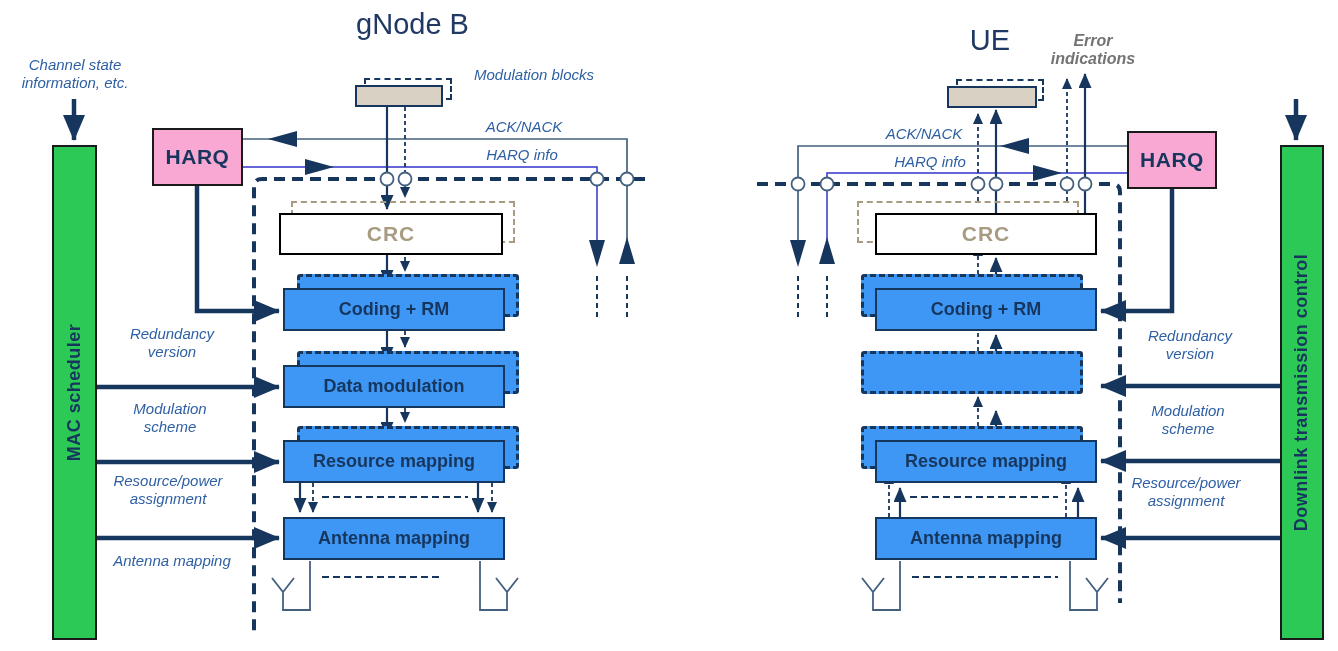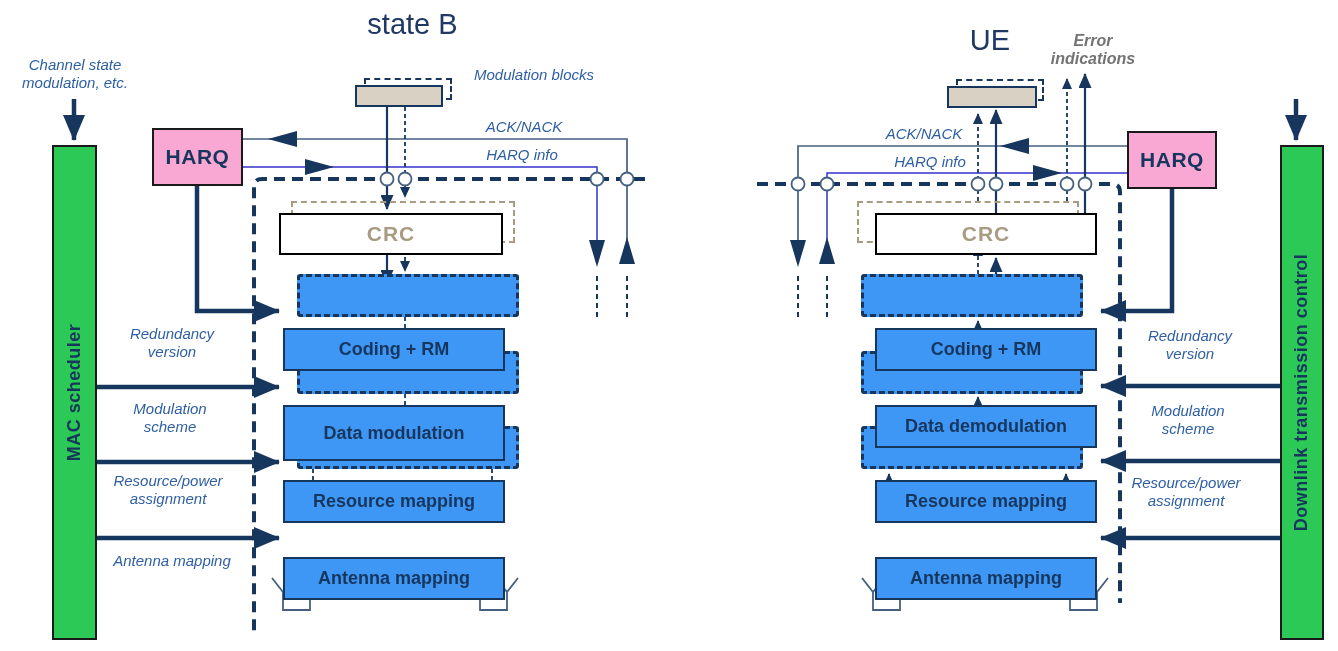--- a/index.html
+++ b/index.html
@@ -13,21 +13,21 @@
   .bar{background:#2DC957;border:2px solid #1a1a1a;z-index:3;display:flex;align-items:center;justify-content:center;}
   .bar .vtext{transform:rotate(-90deg);white-space:nowrap;color:#17365D;font-weight:bold;font-size:18px;letter-spacing:.5px;}
   .harq{background:#f9a8d4;border:2px solid #1a1a1a;z-index:3;display:flex;align-items:center;justify-content:center;
         color:#17365D;font-weight:bold;font-size:21px;letter-spacing:.5px;}
   .tb{background:#D9D2C4;border:2px solid #17365D;z-index:3;}
   .tb-outline{border:2px dashed #17365D;background:transparent;z-index:2;}
   .crc{background:#ffffff;border:2px solid #000000;z-index:3;display:flex;align-items:center;justify-content:center;
        color:#A89B82;font-weight:bold;font-size:21px;letter-spacing:1px;}
   .crc-shadow{border:2px dashed #A89B82;background:transparent;z-index:2;}
   .block{background:#3E97F5;border:2px solid #17365D;z-index:3;display:flex;align-items:center;justify-content:center;
-         color:#17365D;font-weight:bold;font-size:18px;margin-top:40px;}
+         color:#17365D;font-weight:bold;font-size:18px;}
   .block-shadow{background:#3E97F5;border:3px dashed #17365D;border-radius:3px;z-index:2;}
 </style>
 </head>
 <body>
 
 <div id="stage">
 
   <svg id="wires" width="1338" height="651">
     <defs>
       <marker id="aL" markerUnits="userSpaceOnUse" markerWidth="26" markerHeight="22" refX="25" refY="11" orient="auto">
@@ -128,24 +128,24 @@
       <path d="M757,184 H1112 Q1120,184 1120,192 V603" fill="none" stroke="#17365D" stroke-width="4" stroke-dasharray="11,7"></path>
       <circle cx="798" cy="184" r="6.5" fill="#fff" stroke="#44607E" stroke-width="1.8"></circle>
       <circle cx="827" cy="184" r="6.5" fill="#fff" stroke="#44607E" stroke-width="1.8"></circle>
       <circle cx="978" cy="184" r="6.5" fill="#fff" stroke="#44607E" stroke-width="1.8"></circle>
       <circle cx="996" cy="184" r="6.5" fill="#fff" stroke="#44607E" stroke-width="1.8"></circle>
       <circle cx="1067" cy="184" r="6.5" fill="#fff" stroke="#44607E" stroke-width="1.8"></circle>
       <circle cx="1085" cy="184" r="6.5" fill="#fff" stroke="#44607E" stroke-width="1.8"></circle>
     </g>
   </svg>
 
-  <div class="abs title" style="left:300px;top:8px;width:225px;">state B</div>
+  <div class="abs title" style="left:300px;top:8px;width:225px;">gNode B</div>
   <div class="abs title" style="left:890px;top:24px;width:200px;">UE</div>
 
-  <div class="abs lbl" style="left:15px;top:56px;width:120px;">Channel state modulation, etc.</div>
+  <div class="abs lbl" style="left:15px;top:56px;width:120px;">Channel state information, etc.</div>
   <div class="abs err" style="left:1047px;top:32px;width:92px;">Error indications</div>
 
   <div class="abs lbl" style="left:464px;top:66px;width:140px;">Modulation blocks</div>
   <div class="abs lbl" style="left:468px;top:118px;width:112px;">ACK/NACK</div>
   <div class="abs lbl" style="left:472px;top:146px;width:100px;">HARQ info</div>
   <div class="abs lbl" style="left:874px;top:125px;width:100px;">ACK/NACK</div>
   <div class="abs lbl" style="left:880px;top:153px;width:100px;">HARQ info</div>
 
   <div class="abs bar" style="left:52px;top:145px;width:45px;height:495px;">
     <span class="vtext">MAC scheduler</span>
@@ -162,29 +162,28 @@
   <div class="abs tb" style="left:947px;top:86px;width:90px;height:22px;"></div>
 
   <div class="abs crc-shadow" style="left:291px;top:201px;width:224px;height:42px;"></div>
   <div class="abs crc" style="left:279px;top:213px;width:224px;height:42px;">CRC</div>
   <div class="abs crc-shadow" style="left:857px;top:201px;width:222px;height:42px;"></div>
   <div class="abs crc" style="left:875px;top:213px;width:222px;height:42px;">CRC</div>
 
   <div class="abs block-shadow" style="left:297px;top:274px;width:222px;height:43px;"></div>
   <div class="abs block" style="left:283px;top:288px;width:222px;height:43px;">Coding + RM</div>
   <div class="abs block-shadow" style="left:297px;top:351px;width:222px;height:43px;"></div>
-  <div class="abs block" style="left:283px;top:365px;width:222px;height:56px;">Data modulation</div>
+  <div class="abs block" style="left:283px;top:365px;width:222px;height:43px;">Data modulation</div>
   <div class="abs block-shadow" style="left:297px;top:426px;width:222px;height:43px;"></div>
   <div class="abs block" style="left:283px;top:440px;width:222px;height:43px;">Resource mapping</div>
   <div class="abs block" style="left:283px;top:517px;width:222px;height:43px;">Antenna mapping</div>
 
   <div class="abs block-shadow" style="left:861px;top:274px;width:222px;height:43px;"></div>
   <div class="abs block" style="left:875px;top:288px;width:222px;height:43px;">Coding + RM</div>
   <div class="abs block-shadow" style="left:861px;top:351px;width:222px;height:43px;"></div>
-  <div class="abs block" style="left:875px;top:365px;width:222px;height:43px;">Data demodulation</div>
   <div class="abs block-shadow" style="left:861px;top:426px;width:222px;height:43px;"></div>
   <div class="abs block" style="left:875px;top:440px;width:222px;height:43px;">Resource mapping</div>
   <div class="abs block" style="left:875px;top:517px;width:222px;height:43px;">Antenna mapping</div>
 
   <div class="abs lbl" style="left:112px;top:325px;width:120px;">Redundancy version</div>
   <div class="abs lbl" style="left:110px;top:400px;width:120px;">Modulation scheme</div>
   <div class="abs lbl" style="left:108px;top:472px;width:120px;">Resource/power assignment</div>
   <div class="abs lbl" style="left:112px;top:552px;width:120px;">Antenna mapping</div>
 
   <div class="abs lbl" style="left:1130px;top:327px;width:120px;">Redundancy version</div>

